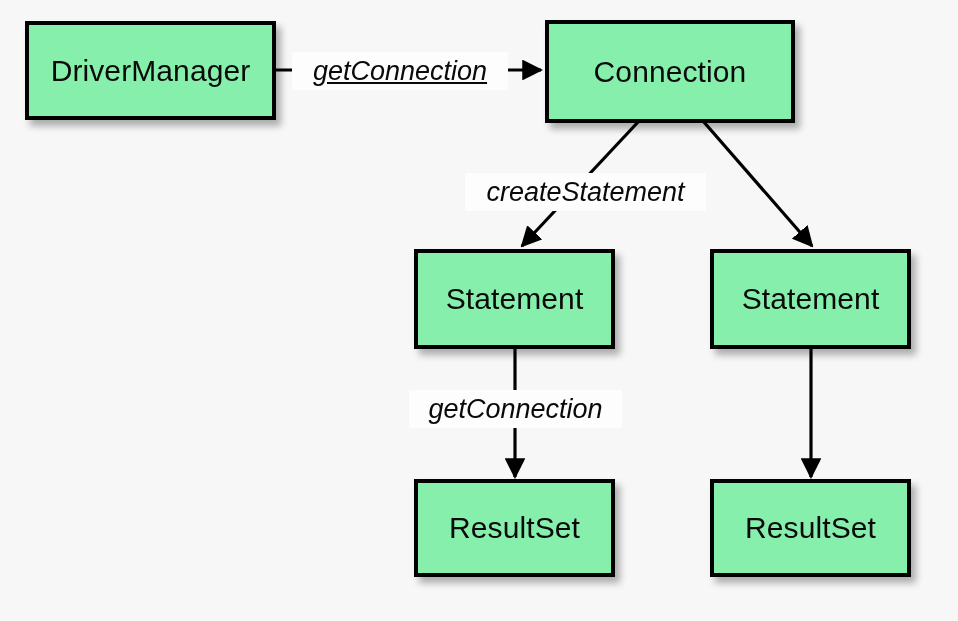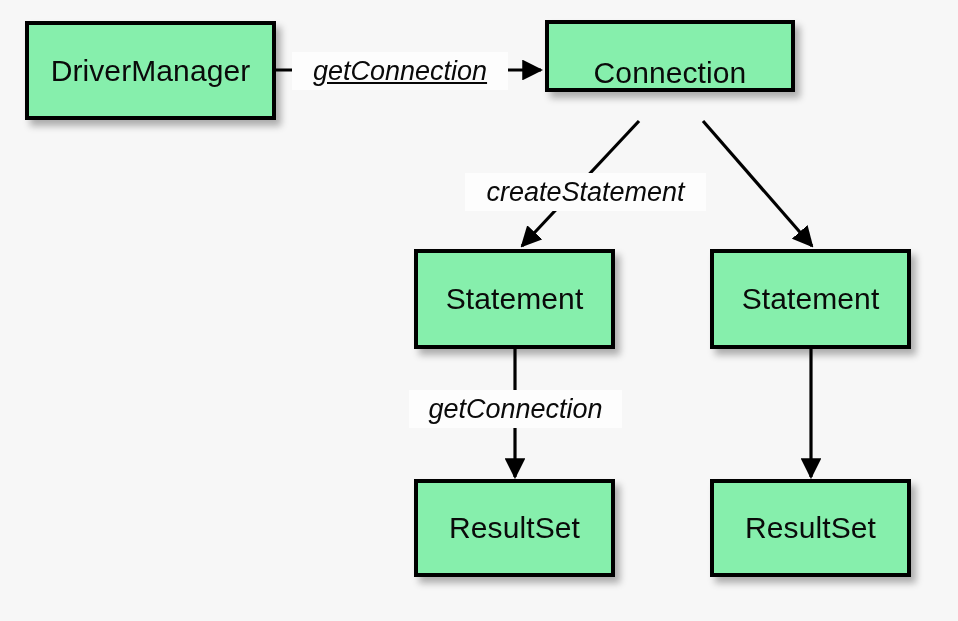--- a/index.html
+++ b/index.html
@@ -86,21 +86,21 @@
 
     <line x1="515" y1="349" x2="515" y2="477" stroke="#000000" stroke-width="3.2" marker-end="url(#arrow-head)"></line>
 
     <line x1="811" y1="349" x2="811" y2="477" stroke="#000000" stroke-width="3.2" marker-end="url(#arrow-head)"></line>
   </svg>
 
   <div class="node-box" style="left:25px; top:21px; width:251px; height:99px;">
     <span class="node-label">DriverManager</span>
   </div>
 
-  <div class="node-box" style="left:545px; top:20px; width:250px; height:72px;align-items:flex-end;">
+  <div class="node-box" style="left:545px; top:20px; width:250px; height:103px;">
     <span class="node-label">Connection</span>
   </div>
 
   <div class="node-box" style="left:414px; top:249px; width:201px; height:100px;">
     <span class="node-label">Statement</span>
   </div>
 
   <div class="node-box" style="left:710px; top:249px; width:201px; height:100px;">
     <span class="node-label">Statement</span>
   </div>

